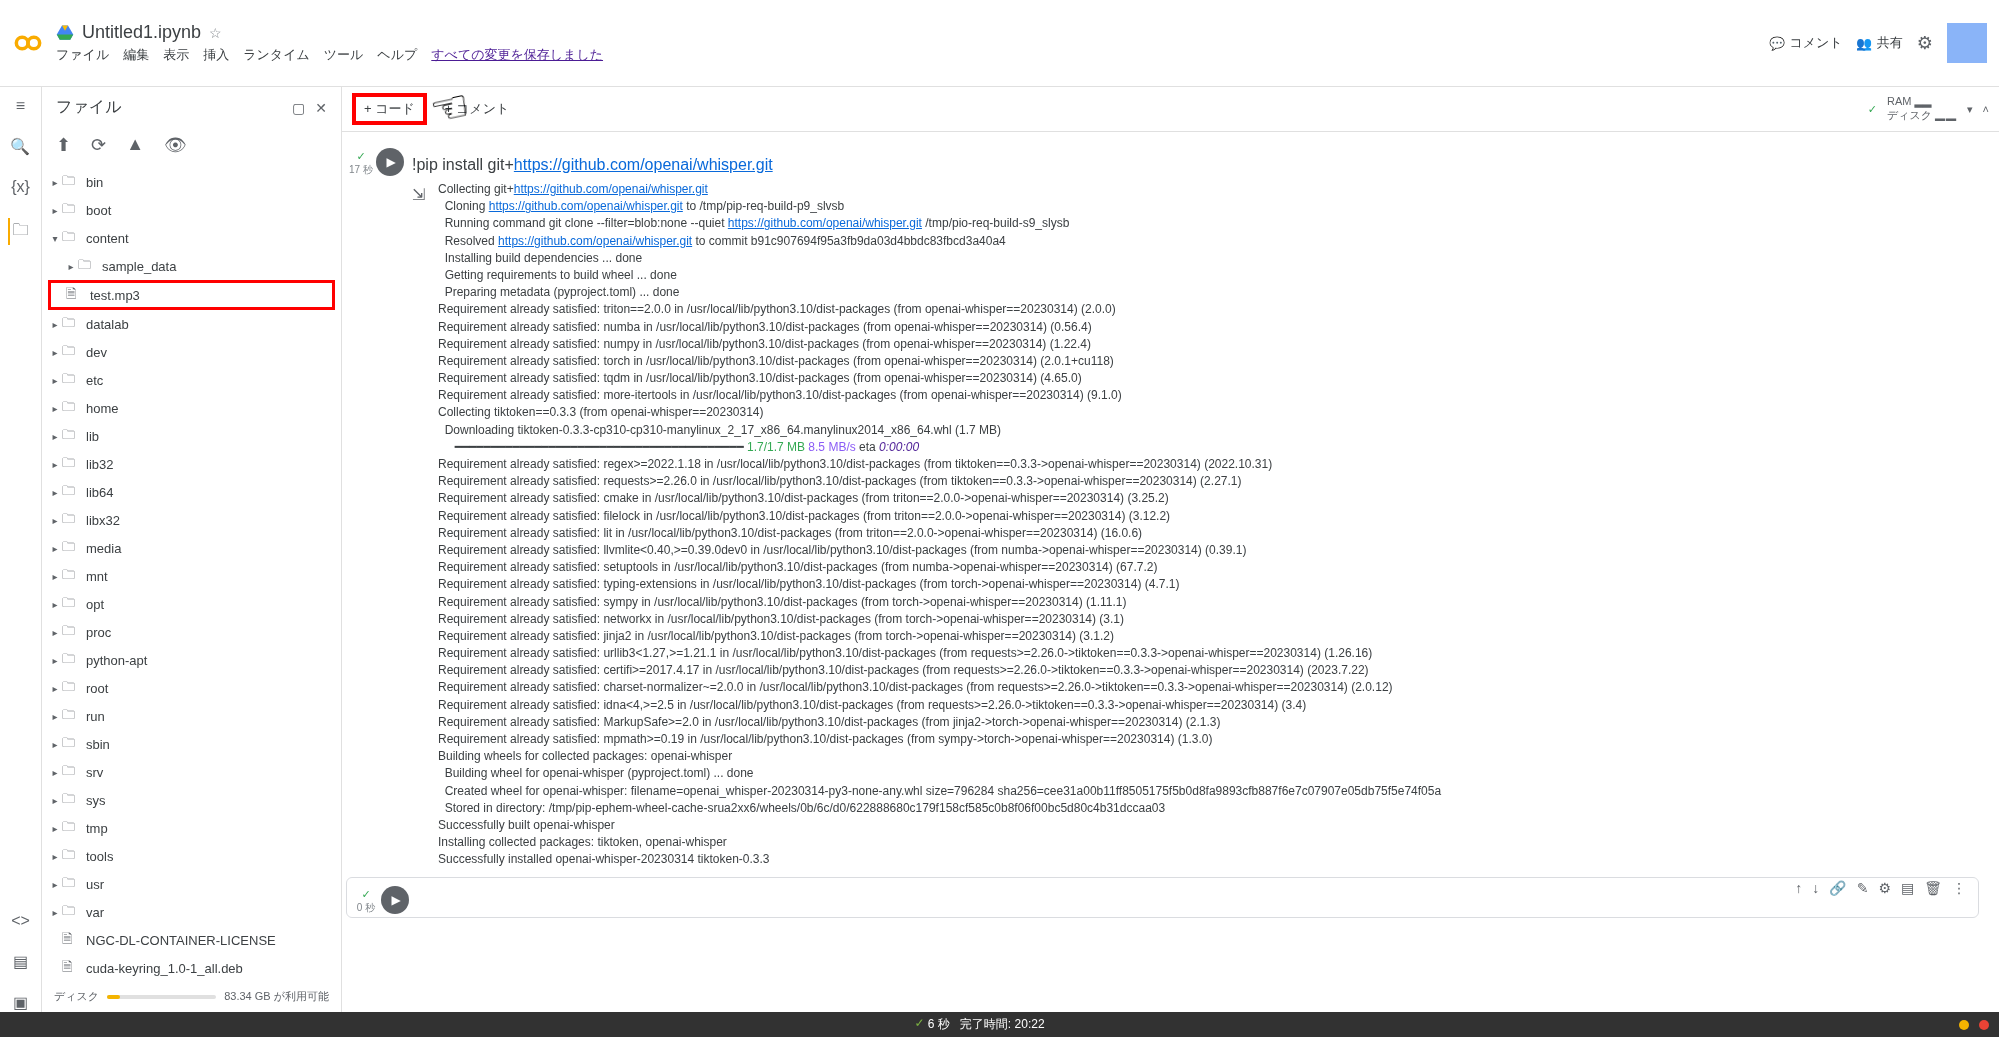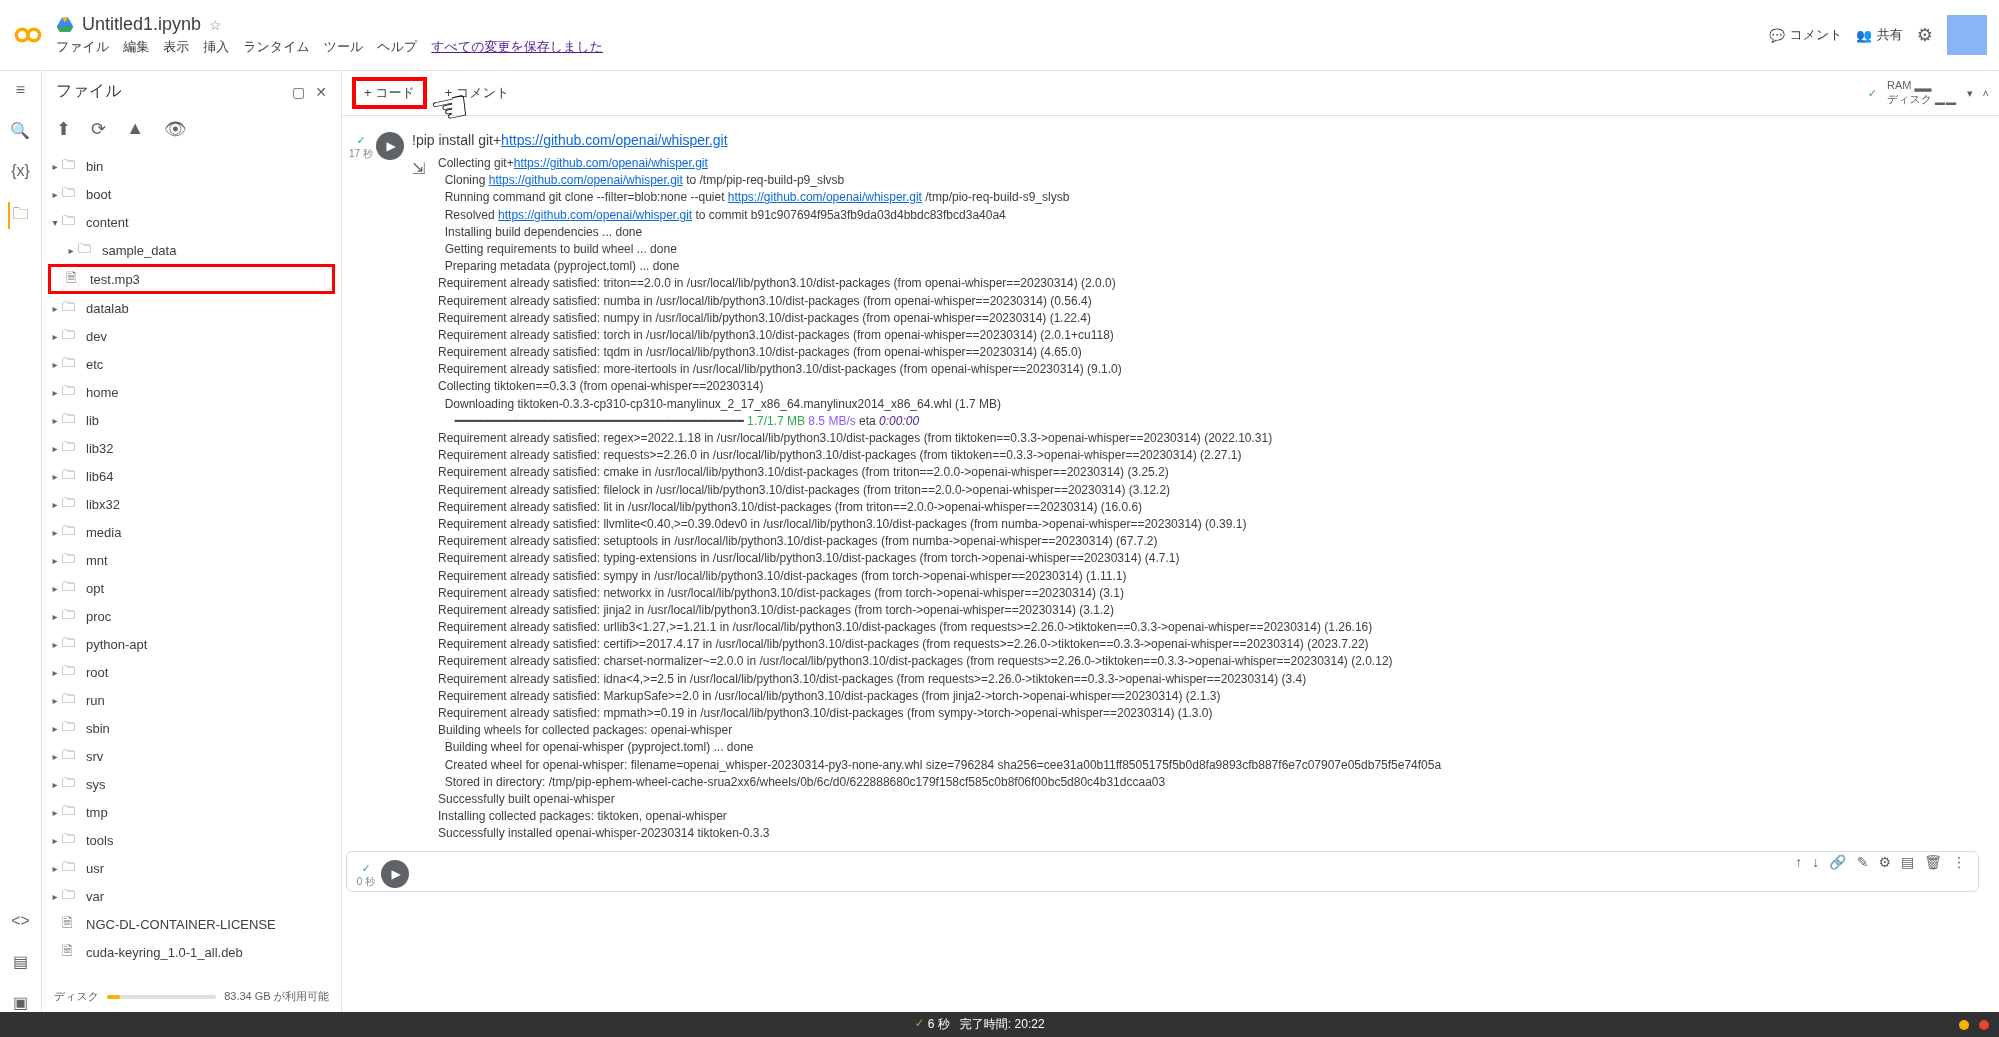--- a/index.html
+++ b/index.html
@@ -1,17 +1,17 @@
 <!DOCTYPE html>
 <html><head>
 <meta charset="utf-8">
 <style>
 * { margin: 0; padding: 0; box-sizing: border-box; font-family: Arial, sans-serif; }
 body { width: 1999px; height: 1037px; background: #fff; overflow: hidden; display: flex; flex-direction: column; }
-.header { display: flex; align-items: center; padding: 14px 12px; border-bottom: 1px solid #e0e0e0; }
+.header { display: flex; align-items: center; padding: 22px 12px; border-bottom: 1px solid #e0e0e0; }
 .logo { width: 32px; height: 32px; margin-right: 12px; display:flex;align-items:center;justify-content:center;}
 .logo svg{width:28px;height:28px;}
 .title-area { flex: 1; }
 .doc-title-row { display: flex; align-items: center; gap: 8px; }
 .drive-icon { width: 18px; height: 18px; }
 .doc-title { font-size: 18px; color: #3c4043; }
 .star { color: #80868b; font-size: 14px; cursor: pointer; }
 .menu-bar { display: flex; gap: 14px; font-size: 13px; color: #3c4043; margin-top: 3px; }
 .menu-bar span { cursor: pointer; }
 .menu-save { text-decoration: underline; color: #4c1d95; }
@@ -46,21 +46,21 @@
 .resource-meter { margin-left:auto; display:flex; align-items:center; gap:10px; font-size:11px; color:#5f6368;}
 .check-green{color:#34a853;}
 .notebook { flex:1; overflow:auto; padding: 10px 20px 10px 4px; }
 .cell { display:flex; margin-bottom: 8px; }
 .cell-gutter { width:30px; display:flex; flex-direction:column; align-items:center; padding-top:8px; font-size:10px; color:#34a853; }
 .cell-gutter .tick { color:#34a853; font-size:11px;}
 .cell-gutter .sub { color:#80868b; }
 .run-btn { width:28px; height:28px; border-radius:50%; background:#5f6368; display:flex; align-items:center; justify-content:center; margin:6px 8px 0 0; cursor:pointer;}
 .run-btn span{color:#fff;font-size:12px;margin-left:2px;}
 .cell-body { flex:1; }
-.code-line { font-family: "Courier New", monospace; font-size: 14px; padding:6px 0; color:#3c4043;}
+.code-line { font-family: "Courier New", monospace; font-size: 16px; padding:6px 0; color:#3c4043;margin-top:8px;}
 .code-line .kw { color:#a626a4; }
 .code-link { color:#0969da; text-decoration:underline; }
 .output { font-family:"Courier New",monospace; font-size:12px; line-height:1.35; color:#3c4043; padding-left:4px; white-space:pre-wrap;}
 .output .link { color:#0969da; text-decoration:underline; }
 .output .green { color:#34a853; }
 .output .red { color:#8b5cf6; }
 .output .blue { color:#4c1d95;font-style:italic; }
 .output-wrap { display:flex; }
 .output-icon{ width:22px; padding-top:4px; color:#5f6368;}
 .cell-toolbar { display:flex; gap:10px; justify-content:flex-end; padding-right:8px; color:#5f6368; font-size:14px;}

